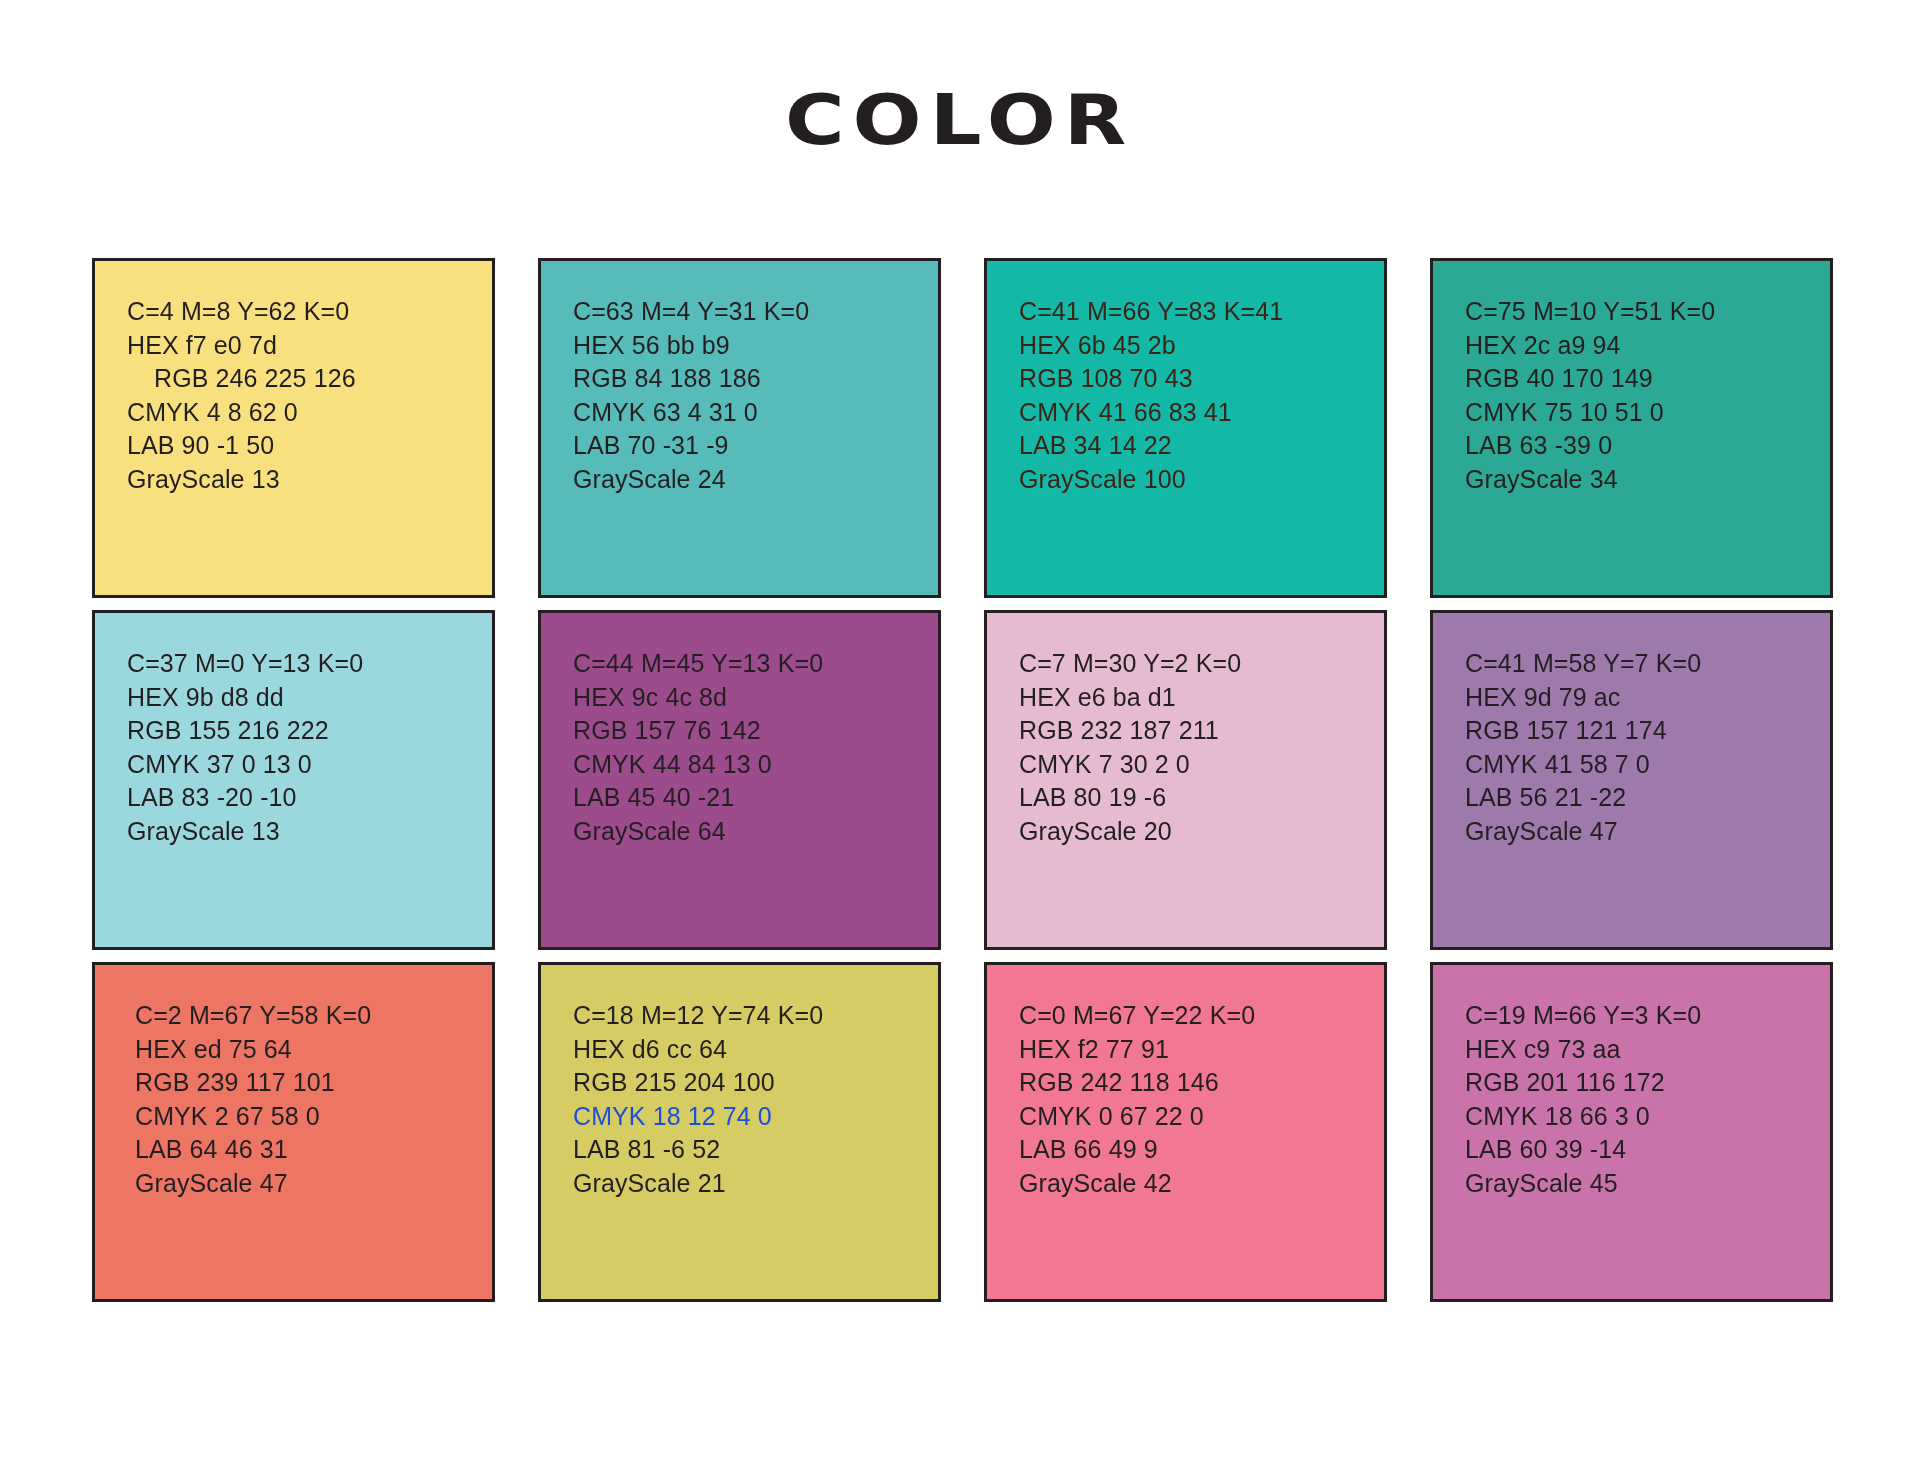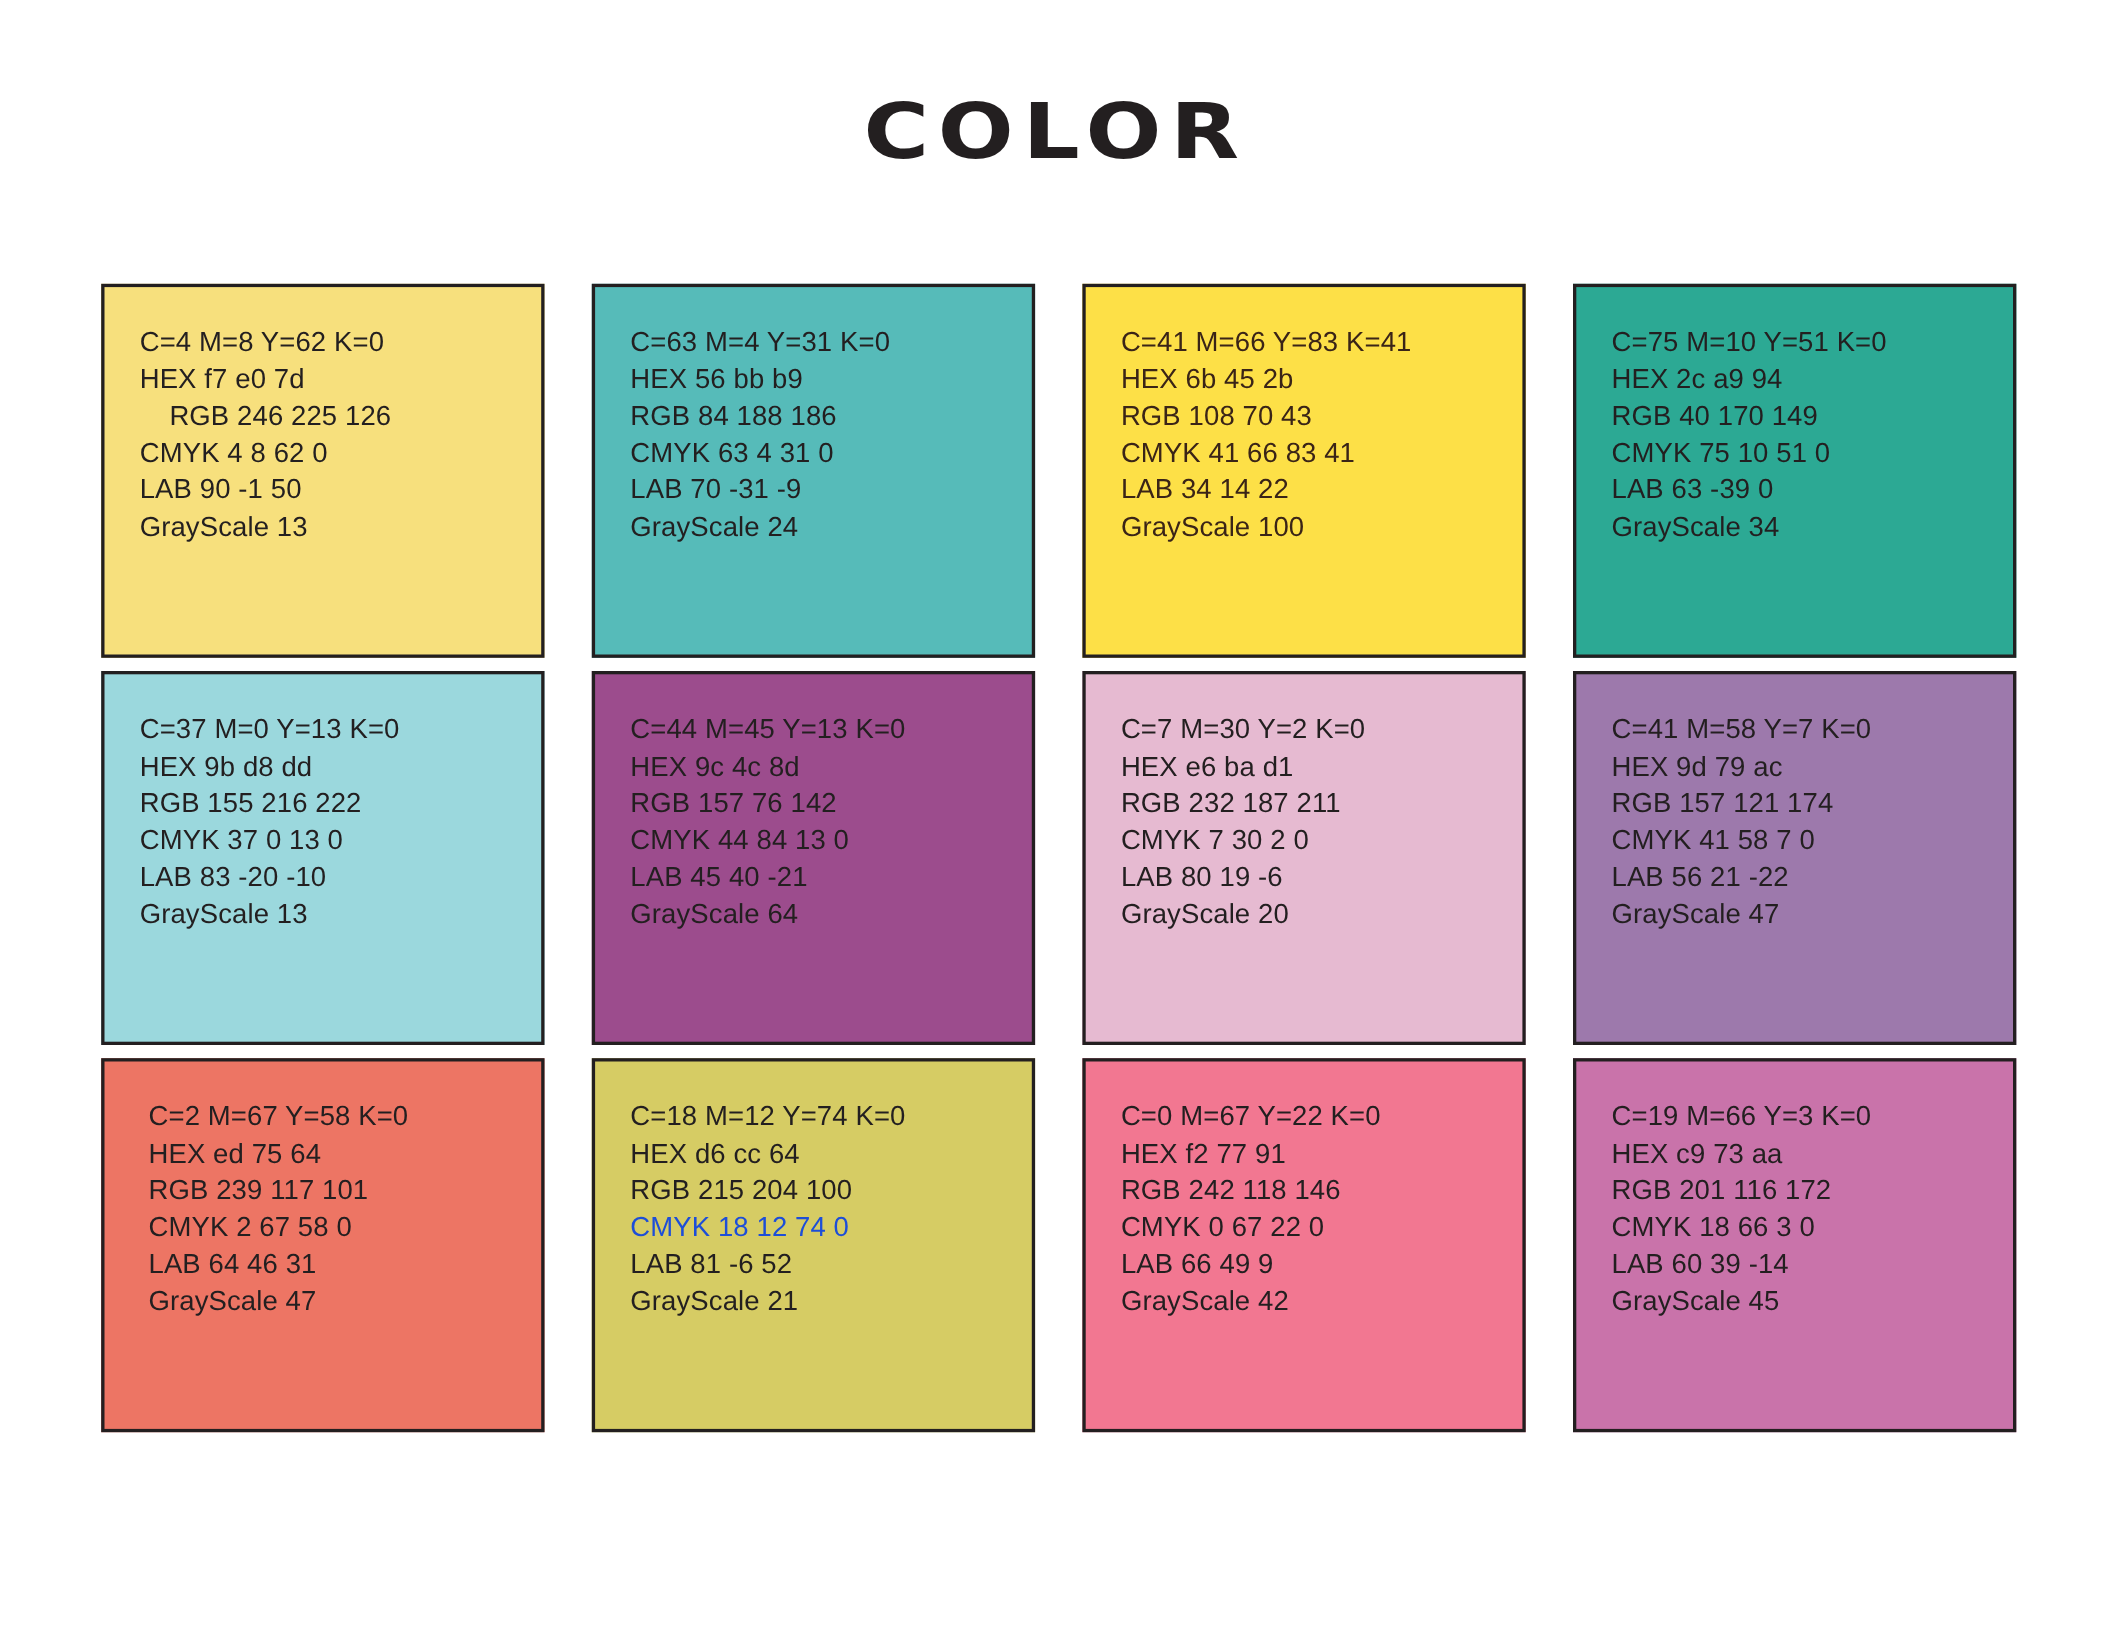--- a/index.html
+++ b/index.html
@@ -98,21 +98,21 @@
       <div class="swatch" style="background: rgb(86, 187, 185); border-color: rgb(35, 31, 32);">
         <div class="swatch-lines">
           <div class="swatch-line" style="color: rgb(35, 31, 32);">C=63 M=4 Y=31 K=0</div>
           <div class="swatch-line" style="color: rgb(35, 31, 32);">HEX 56 bb b9</div>
           <div class="swatch-line" style="color: rgb(35, 31, 32);">RGB 84 188 186</div>
           <div class="swatch-line" style="color: rgb(35, 31, 32);">CMYK 63 4 31 0</div>
           <div class="swatch-line" style="color: rgb(35, 31, 32);">LAB 70 -31 -9</div>
           <div class="swatch-line" style="color: rgb(35, 31, 32);">GrayScale 24</div>
         </div>
       </div>
-      <div class="swatch" style="background: #fde047; border-color: rgb(35, 31, 32);">
+      <div class="swatch" style="background: #14b8a6; border-color: rgb(35, 31, 32);">
         <div class="swatch-lines">
           <div class="swatch-line" style="color: rgb(58, 36, 23);">C=41 M=66 Y=83 K=41</div>
           <div class="swatch-line" style="color: rgb(58, 36, 23);">HEX 6b 45 2b</div>
           <div class="swatch-line" style="color: rgb(58, 36, 23);">RGB 108 70 43</div>
           <div class="swatch-line" style="color: rgb(58, 36, 23);">CMYK 41 66 83 41</div>
           <div class="swatch-line" style="color: rgb(58, 36, 23);">LAB 34 14 22</div>
           <div class="swatch-line" style="color: rgb(58, 36, 23);">GrayScale 100</div>
         </div>
       </div>
       <div class="swatch" style="background: rgb(44, 169, 148); border-color: rgb(35, 31, 32);">

